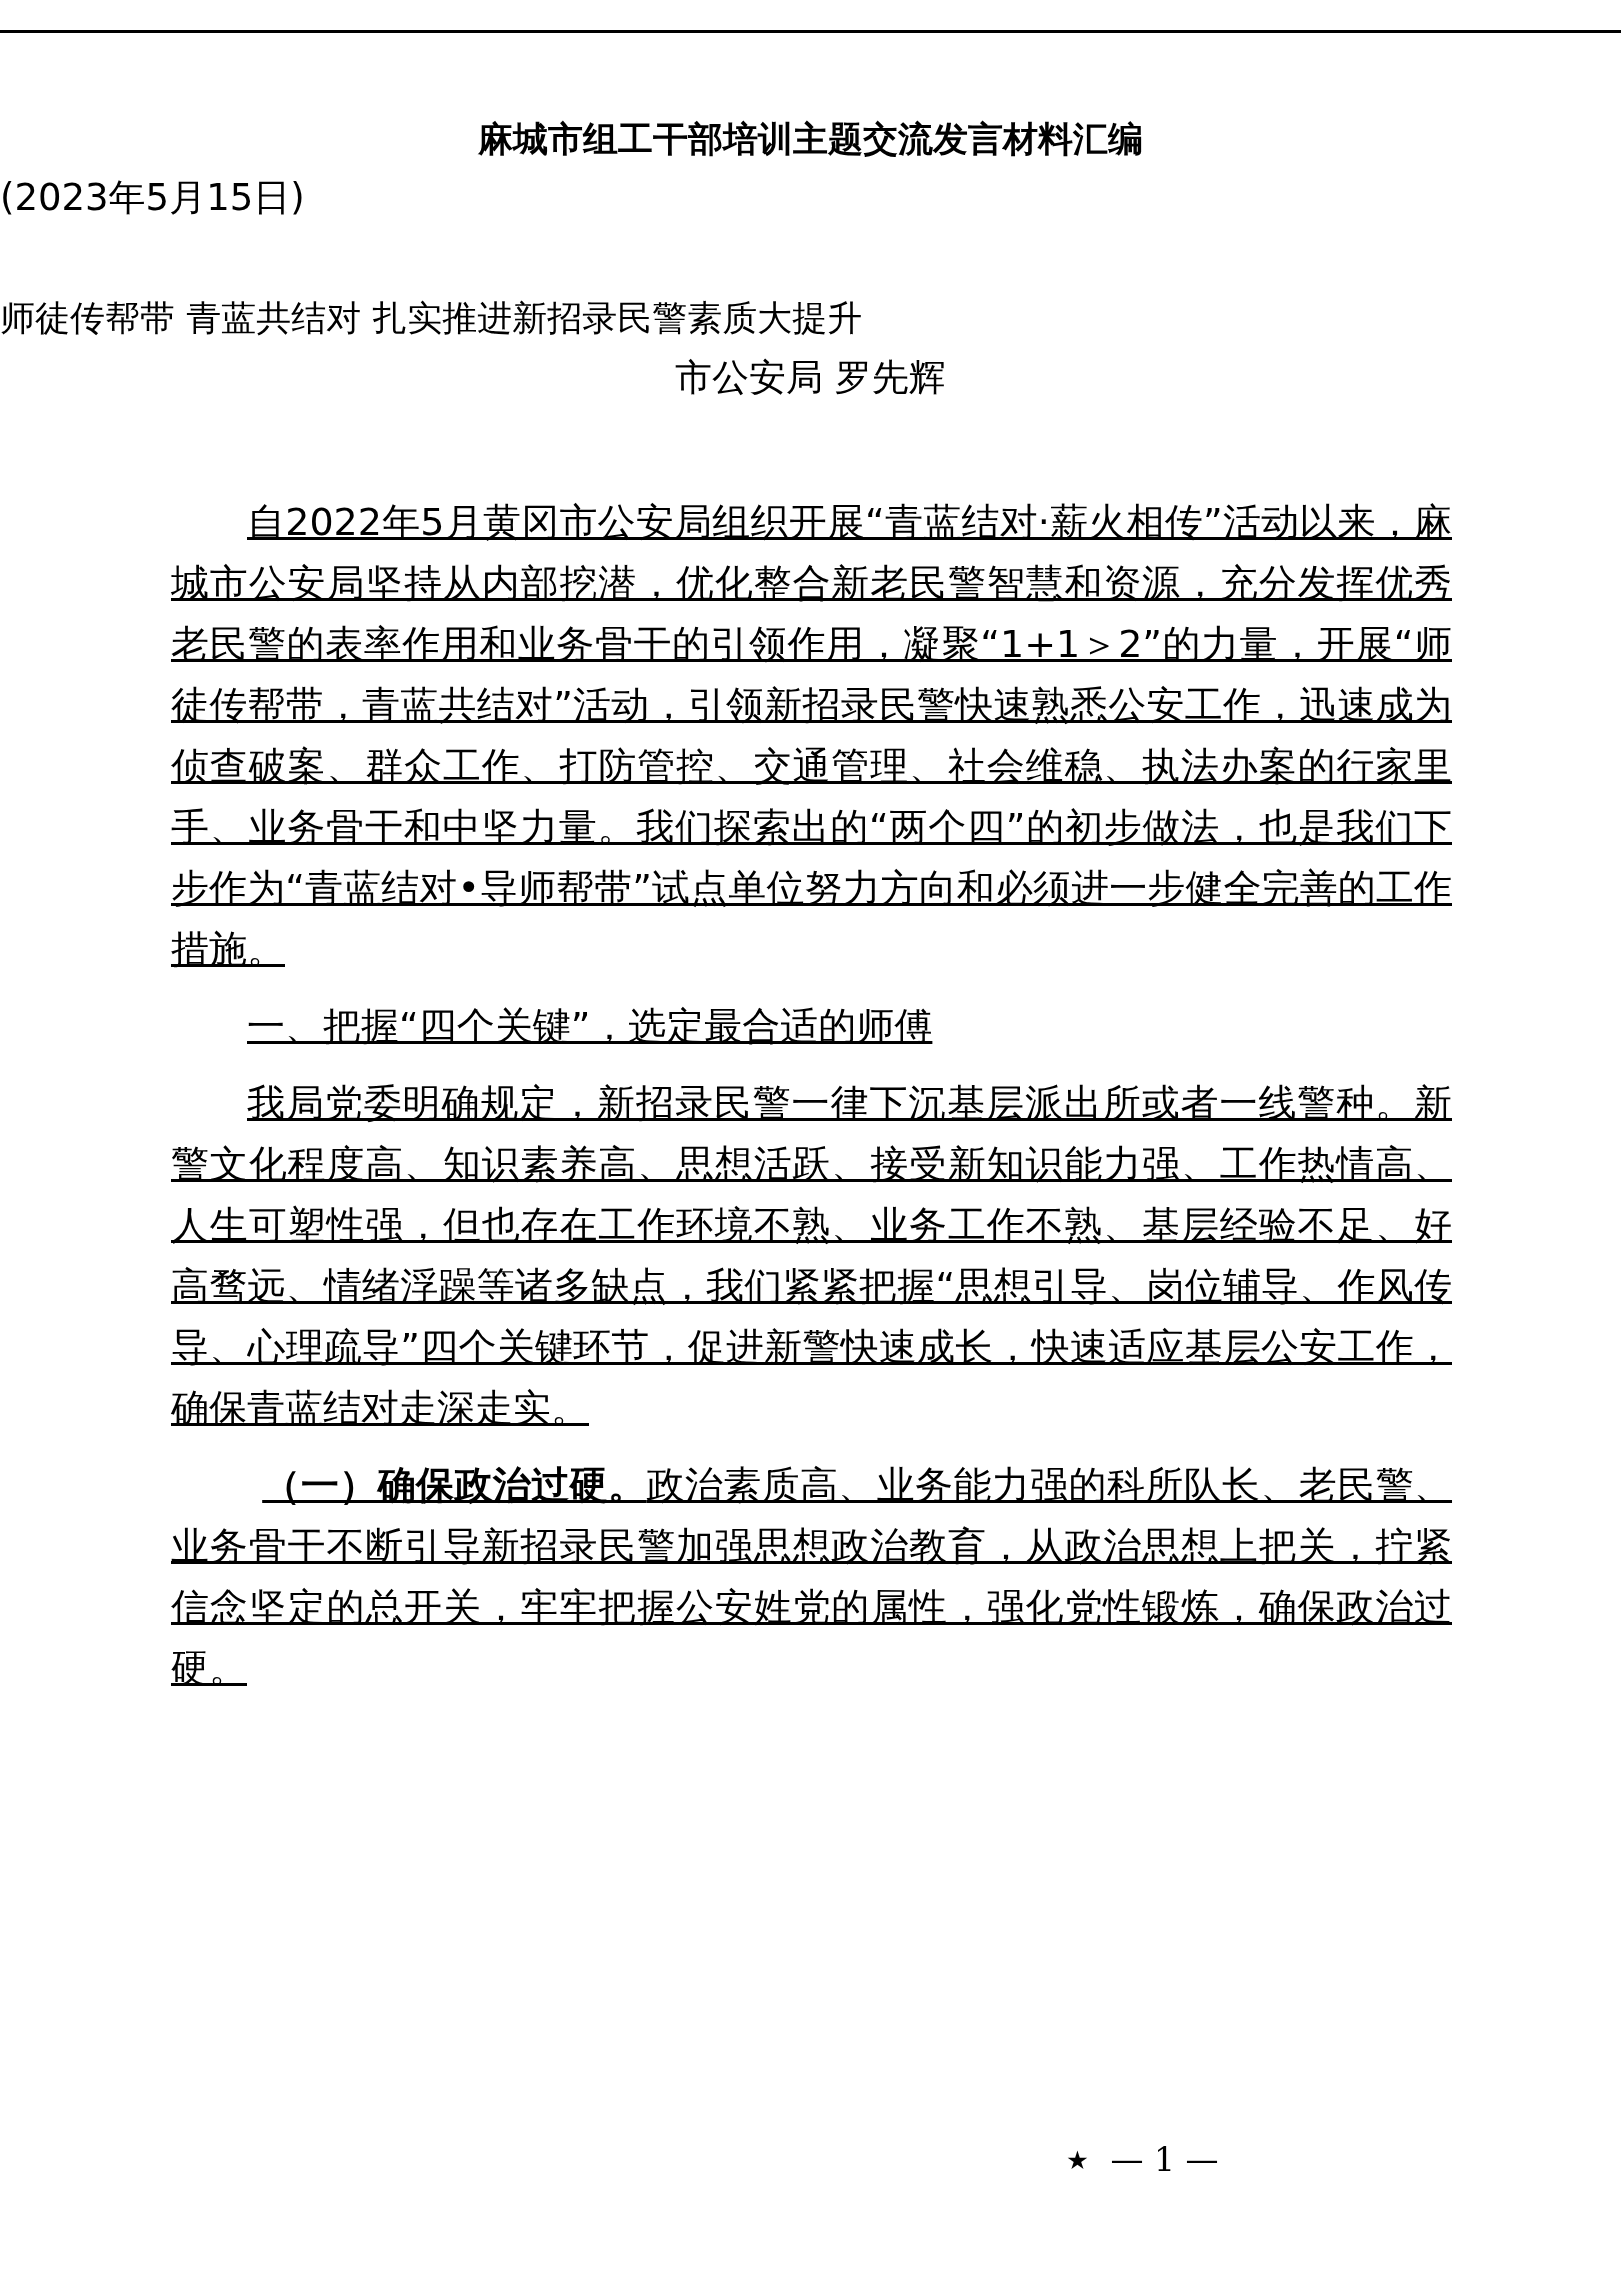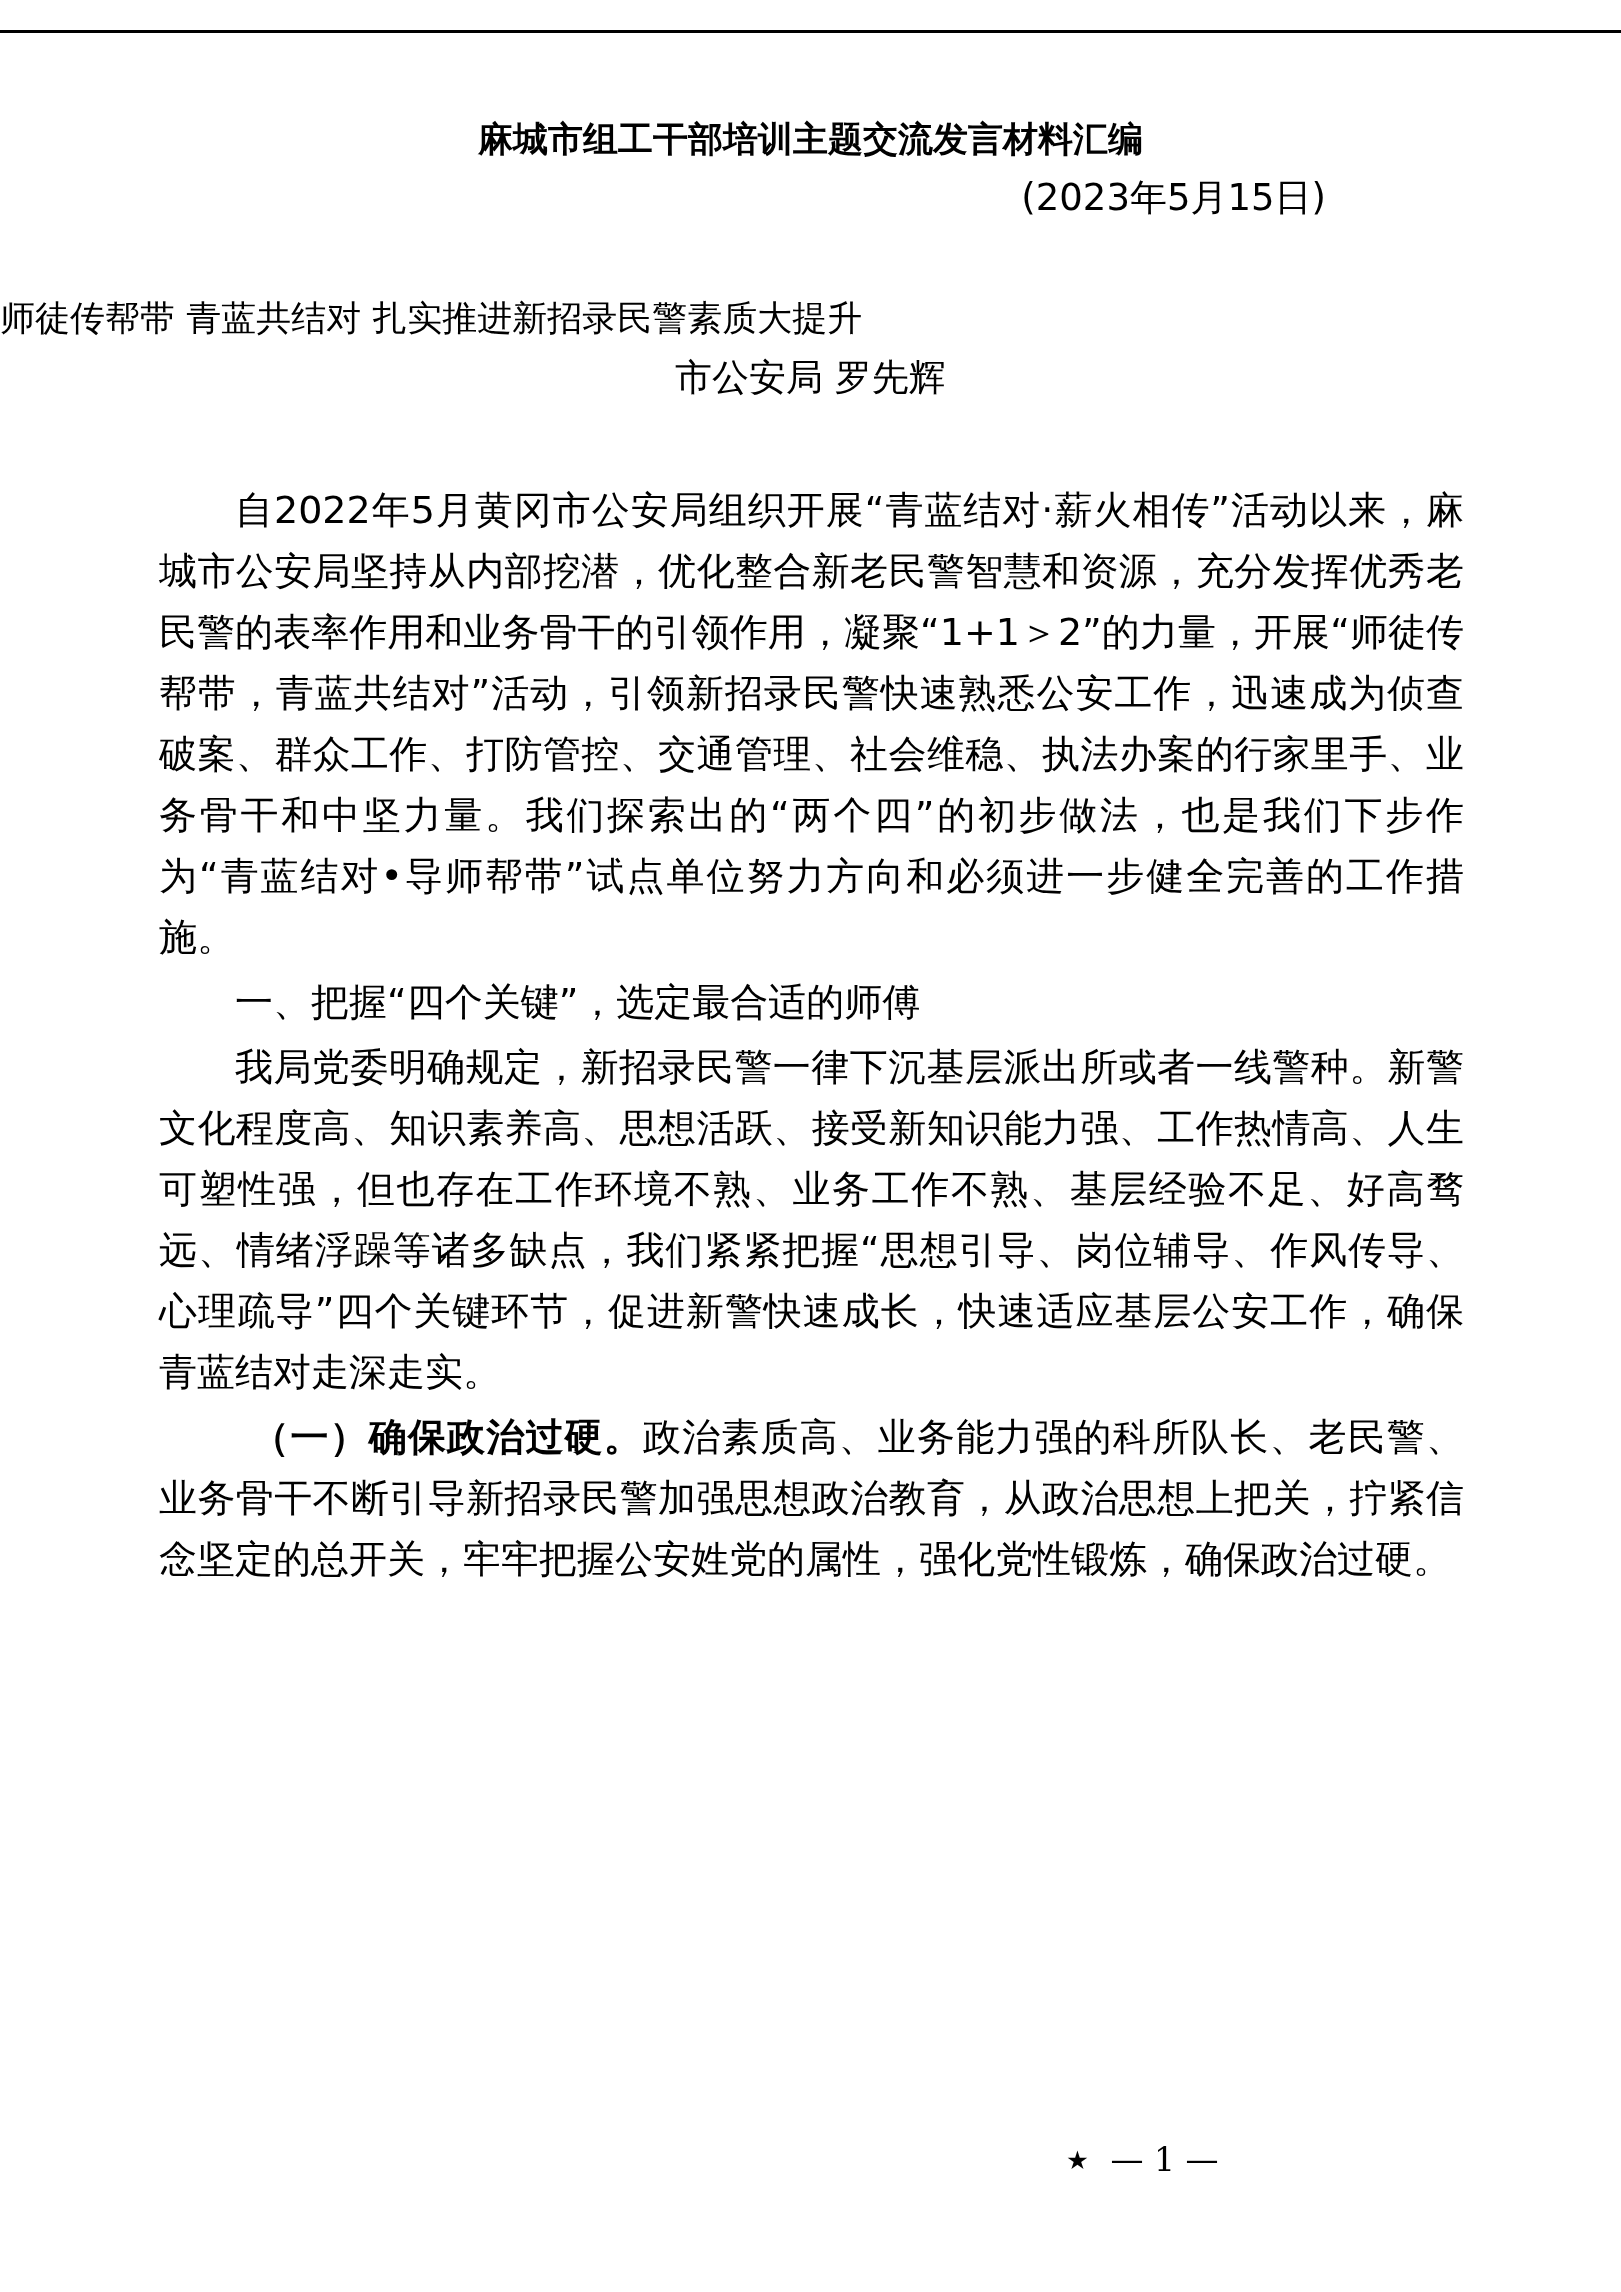--- a/index.html
+++ b/index.html
@@ -1,29 +1,29 @@
 <!DOCTYPE html>
 <html><head>
 <meta charset="utf-8">
 <style>
   html, body { margin: 0; padding: 0; background: #ffffff; }
   body { width: 1621px; height: 2293px; position: relative; overflow: hidden; color: #000; }
   .top-rule { position: absolute; left: 0; right: 0; top: 30px; height: 2.9px; background: #000; }
   .title { position: absolute; left: 0; width: 1621px; text-align: center; top: 114px;
            font-family: "DejaVu Serif", "Liberation Serif", serif; font-size: 35px; line-height: 49px; font-weight: bold; }
-  .date { position: absolute; left: 0; width: 1326px; text-align: right; top: 173px;
+  .date { position: absolute; left: 0; width: 1326px; text-align: left; top: 173px;
           font-family: "DejaVu Sans", "Liberation Sans", sans-serif; font-size: 37px; line-height: 49px; }
   .subtitle { position: absolute; left: 0; width: 1621px; text-align: left; top: 294px;
               font-family: "DejaVu Serif", "Liberation Serif", serif; font-size: 35px; line-height: 49px; }
   .author { position: absolute; left: 0; width: 1621px; text-align: center; top: 353px;
             font-family: "DejaVu Sans", "Liberation Sans", sans-serif; font-size: 37px; line-height: 49px; font-weight: 500; }
   .body { position: absolute; left: 155px; width: 1313px; top: 476px;
           font-family: "DejaVu Sans", "Liberation Sans", sans-serif; font-size: 38px; line-height: 61px;
           text-align: justify; word-break: break-all; }
-  .body p { margin: 4px; text-indent: 2em; }
+  .body p { margin: 16px; text-indent: 2em; text-decoration: underline; }
   .body p.heading { text-indent: 2em; }
   .body b { font-weight: bold; }
   .body .ind { display: inline-block; width: 0.4em; }
   .footer { position: absolute; top: 2135px; left: 1066px; font-family: "DejaVu Serif", "Liberation Serif", serif;
             font-size: 33px; line-height: 49px; white-space: pre; }
   .footer .star { font-size: 25.5px; margin-right: 21.6px; vertical-align: 2px; }
 </style>
 </head>
 <body>
 

